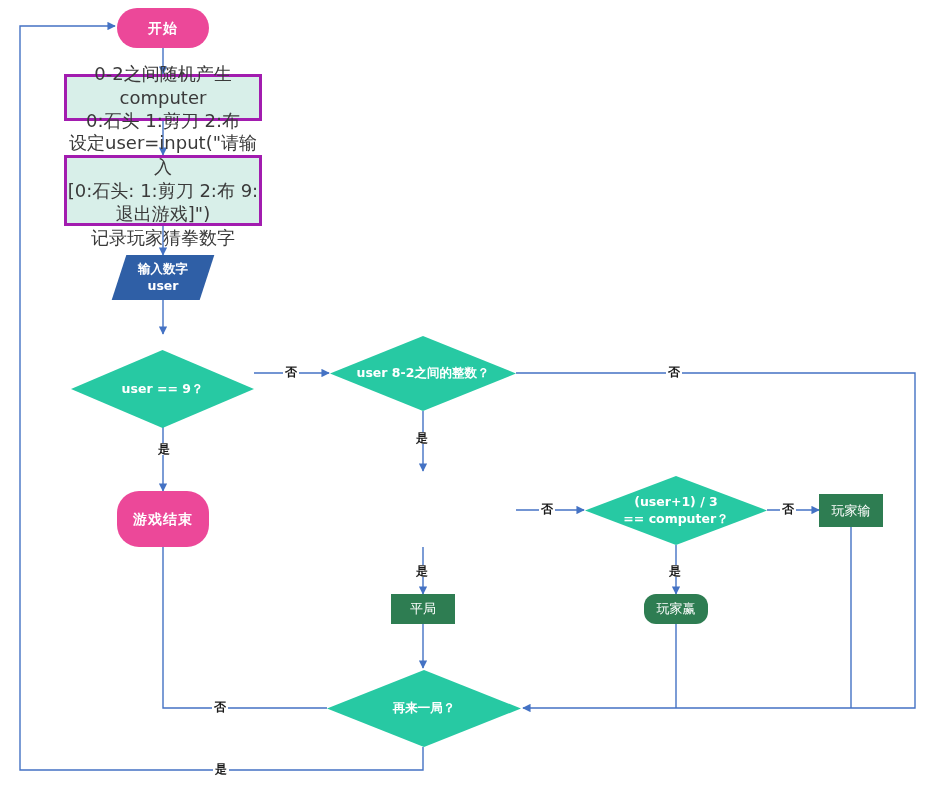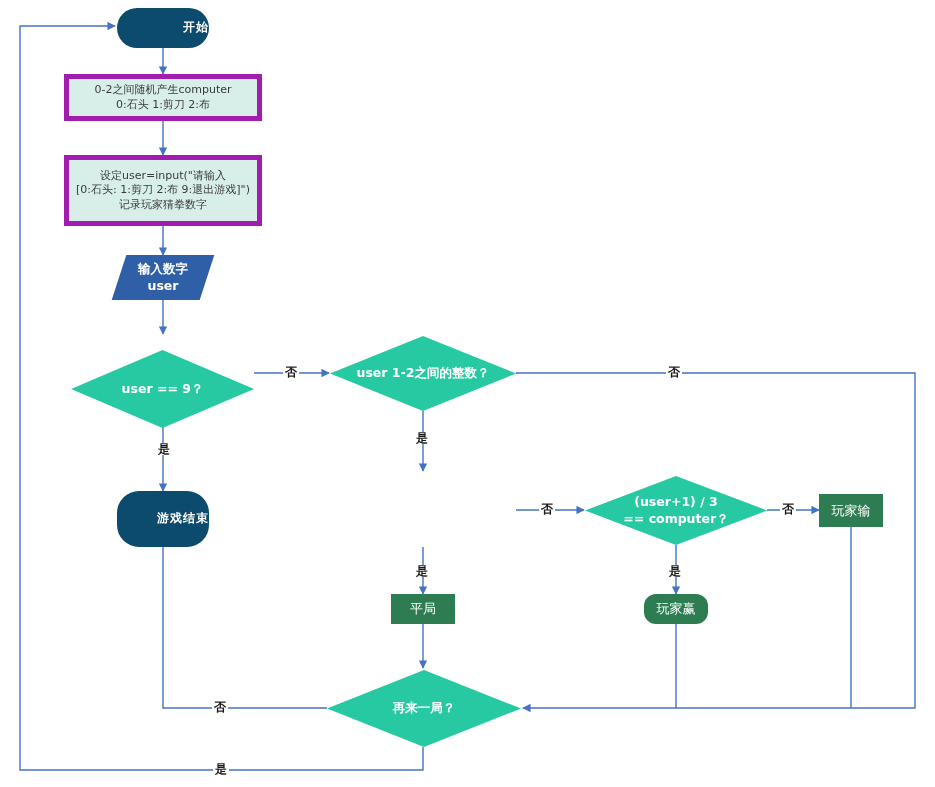--- a/index.html
+++ b/index.html
@@ -35,34 +35,33 @@
     text-align: center;
     line-height: 1.32;
   }
   .node .lbl {
     display: block;
     width: 100%;
     white-space: pre-line;
   }
   
   .terminator {
-    background: #0c4a6e;
+    background: #ec4899;
     border-radius: 22px;
     color: #ffffff;
-    font-size: 12px;
+    font-size: 14px;
     font-weight: bold;
     letter-spacing: 1px;
-    text-align: right;
   }
   
   .process {
     background: #D8EFE9;
-    border: 5px solid #a21caf;
+    border: 3px solid #a21caf;
     color: #3A3A3A;
-    font-size: 11px;
+    font-size: 18px;
   }
   
   .io {
     background: #2F5FA6;
     color: #ffffff;
     font-size: 12.5px;
     font-weight: bold;
     transform: skewX(-18deg);
   }
   .io .lbl {
@@ -175,21 +174,21 @@
 user</span>
   </div>
 
   <div class="node decision" style="left:71px; top:350px; width:183px; height:78px;">
     <span class="dia"></span>
     <span class="lbl">user == 9？</span>
   </div>
 
   <div class="node decision" style="left:330px; top:336px; width:186px; height:75px;">
     <span class="dia"></span>
-    <span class="lbl">user 1-2之间的整数？</span>
+    <span class="lbl">user 8-2之间的整数？</span>
   </div>
 
   <div class="node terminator" style="left:117px; top:491px; width:92px; height:56px;">
     <span class="lbl">游戏结束</span>
   </div>
 
 
   <div class="node decision" style="left:585px; top:476px; width:182px; height:69px;">
     <span class="dia"></span>
     <span class="lbl">(user+1) / 3

